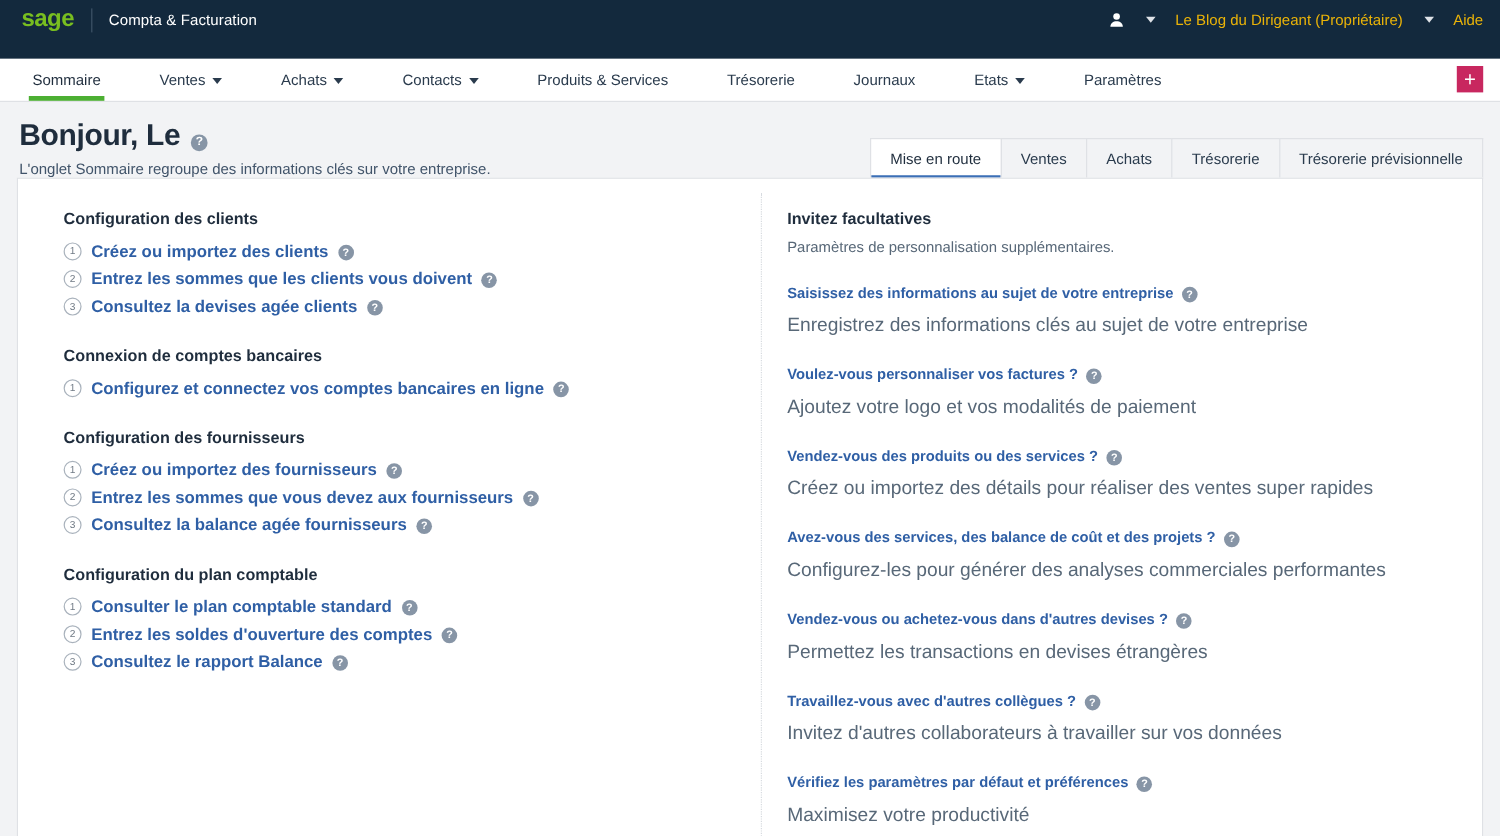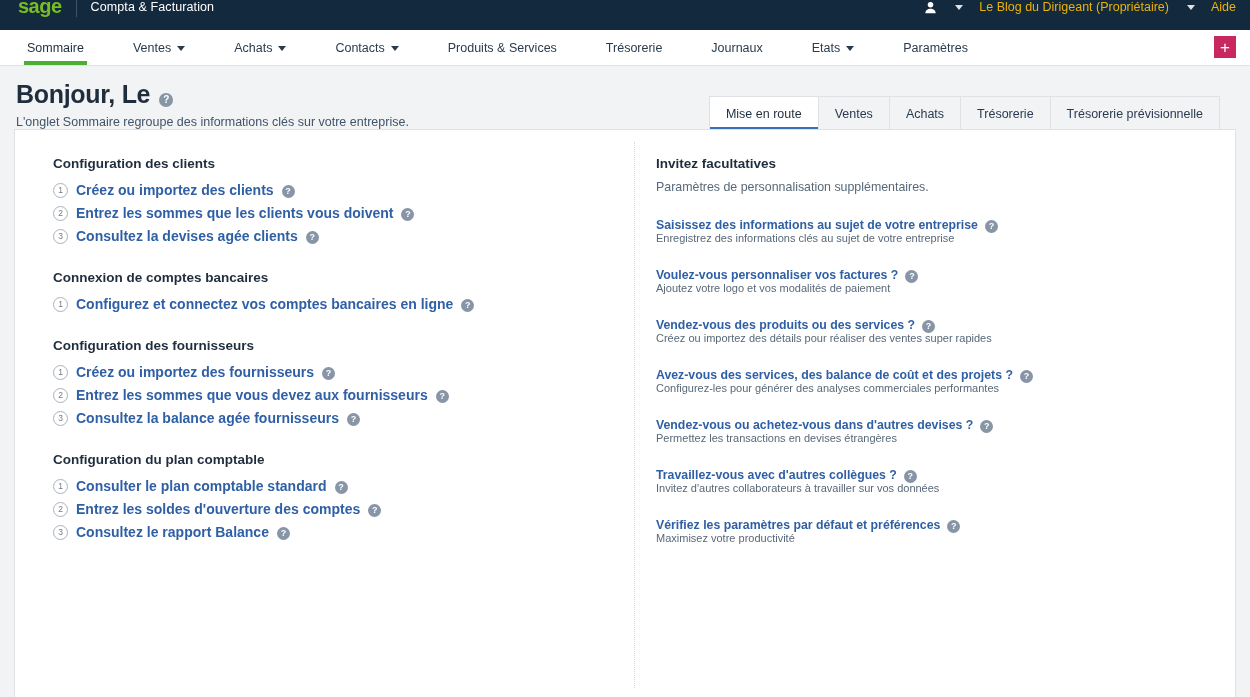--- a/index.html
+++ b/index.html
@@ -5,21 +5,21 @@
   * { box-sizing: border-box; margin: 0; padding: 0; }
   html, body {
     width: 1250px; height: 697px;
     background: #f2f3f5;
     font-family: "Liberation Sans", sans-serif;
     overflow: hidden;
   }
 
   
   .topbar {
-    height: 30px; background: #13293d;
+    height: 49px; background: #13293d;
     display: flex; align-items: center;
     padding: 0 14px 16px 18px;
     color: #ffffff;
   }
   .brand-logo {
     font-size: 20px; font-weight: bold; letter-spacing: -0.5px;
     color: #78be20; line-height: 1; padding-bottom: 2px;
   }
   .brand-sep {
     width: 1px; height: 20px; background: #3f5468; margin: 0 14px;
@@ -82,21 +82,21 @@
     background: #8795a6; color: #ffffff;
     font-size: 9px; font-weight: bold; line-height: 13px;
     text-align: center; display: inline-block;
     font-family: "Liberation Sans", sans-serif;
     flex: none; position: relative; top: 1px;
   }
   .help.big { width: 14px; height: 14px; line-height: 14px; font-size: 10px; top: 5px; }
 
   
   .tabstrip {
-    position: absolute; right: 30px; bottom: -1px;
+    position: absolute; right: 14px; bottom: -1px;
     display: flex; align-items: flex-end;
   }
   .tab {
     font-size: 12.5px; color: #2a3b4d; padding: 10px 16px 9px;
     background: #f2f3f5; border: 1px solid #dfe1e5; border-bottom: none;
     margin-left: -1px; cursor: pointer; white-space: nowrap;
   }
   .tab.active {
     background: #ffffff; color: #1f2d3d;
     box-shadow: inset 0 -3px 0 #3b6fb6;
@@ -137,21 +137,21 @@
   .opt-title {
     font-size: 13.5px; font-weight: bold; color: #1f2d3d; margin-bottom: 9px;
   }
   .opt-sub { font-size: 12.4px; color: #586878; }
   .opt-block { margin-top: 24px; }
   .opt-link-row { display: flex; align-items: center; gap: 7px; }
   .opt-link {
     font-size: 12.3px; color: #2f5fa5; font-weight: bold;
     text-decoration: none; cursor: pointer;
   }
-  .opt-desc { font-size: 11px; color: #586878; margin-top: 0; }
+  .opt-desc { font-size: 16px; color: #586878; margin-top: 12px; }
 </style>
 </head>
 <body>
 
 <div class="topbar">
   <div class="brand-logo">sage</div>
   <div class="brand-sep"></div>
   <div class="brand-app">Compta &amp; Facturation</div>
   <div class="topbar-spacer"></div>
 

